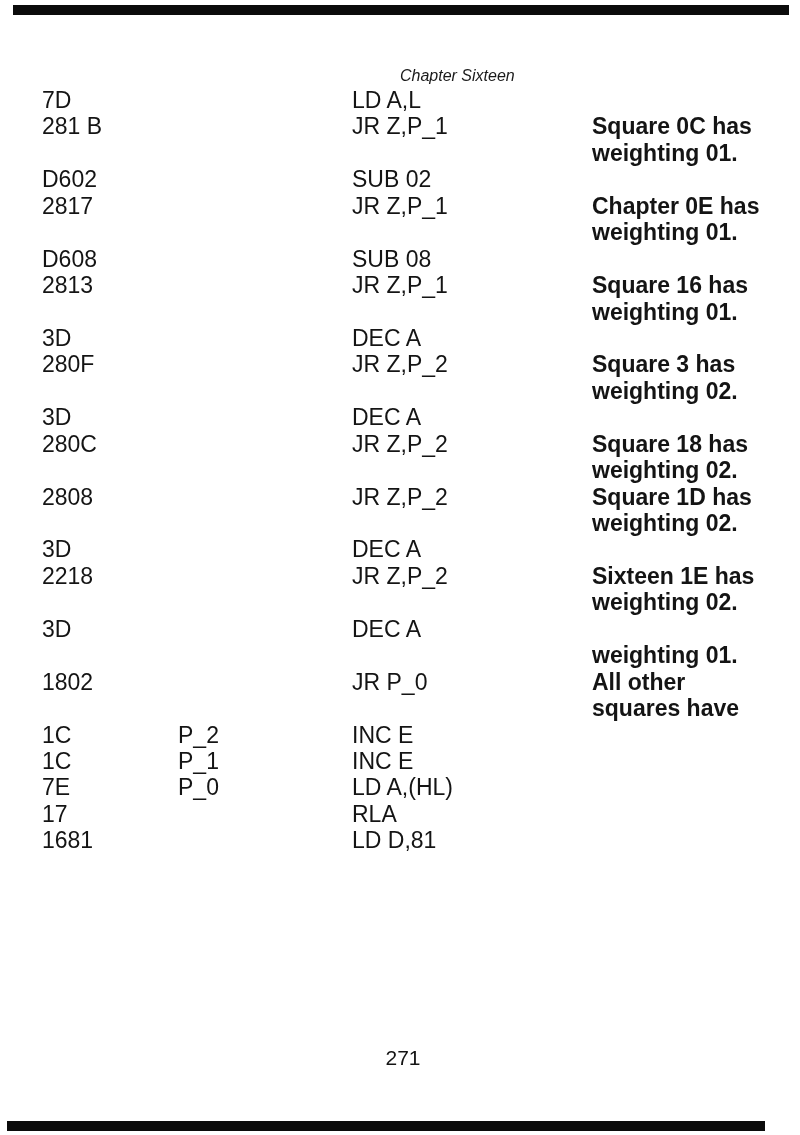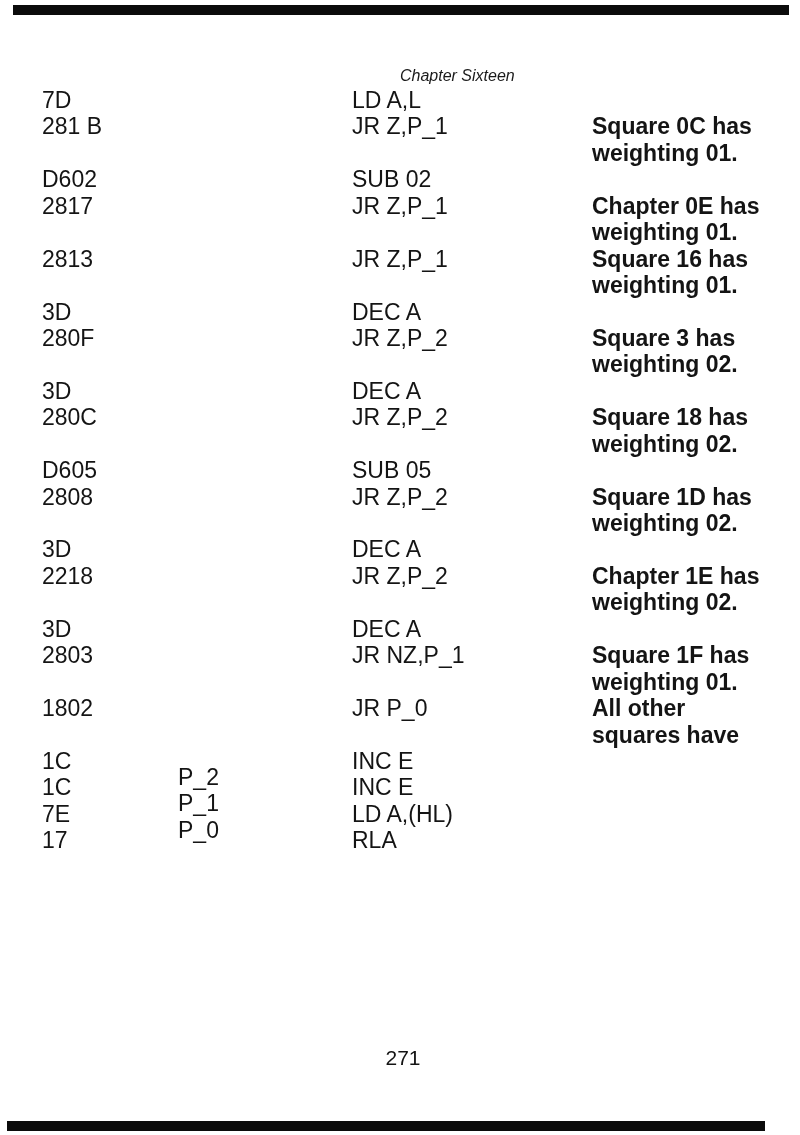--- a/index.html
+++ b/index.html
@@ -54,21 +54,21 @@
   }
   .col {
     position: absolute;
     top: 3px;
     font-size: 23px;
     line-height: 1;
     white-space: pre;
     color: #141414;
   }
   .col.opcode   { left: 42px;  }
-  .col.label    { left: 178px; margin-top: 16px; }
+  .col.label    { left: 178px; }
   .col.mnemonic { left: 320px; margin-left: 32px; }
   .col.comment  { left: 592px; font-weight: bold; }
   .page-number {
     position: absolute;
     top: 1046px;
     left: 0;
     width: 806px;
     text-align: center;
     font-size: 21px;
     color: #141414;
@@ -118,20 +118,26 @@
     <span class="col comment">Chapter 0E has</span>
   </div>
 
   <div class="line">
     <span class="col opcode"></span>
     <span class="col label"></span>
     <span class="col mnemonic"></span>
     <span class="col comment">weighting 01.</span>
   </div>
 
+  <div class="line">
+    <span class="col opcode">D608</span>
+    <span class="col label"></span>
+    <span class="col mnemonic">SUB 08</span>
+    <span class="col comment"></span>
+  </div>
 
   <div class="line">
     <span class="col opcode">2813</span>
     <span class="col label"></span>
     <span class="col mnemonic">JR Z,P_1</span>
     <span class="col comment">Square 16 has</span>
   </div>
 
   <div class="line">
     <span class="col opcode"></span>
@@ -175,26 +181,20 @@
     <span class="col comment">Square 18 has</span>
   </div>
 
   <div class="line">
     <span class="col opcode"></span>
     <span class="col label"></span>
     <span class="col mnemonic"></span>
     <span class="col comment">weighting 02.</span>
   </div>
 
-  <div class="line">
-    <span class="col opcode">D605</span>
-    <span class="col label"></span>
-    <span class="col mnemonic">SUB 05</span>
-    <span class="col comment"></span>
-  </div>
 
   <div class="line">
     <span class="col opcode">2808</span>
     <span class="col label"></span>
     <span class="col mnemonic">JR Z,P_2</span>
     <span class="col comment">Square 1D has</span>
   </div>
 
   <div class="line">
     <span class="col opcode"></span>
@@ -207,43 +207,37 @@
     <span class="col opcode">3D</span>
     <span class="col label"></span>
     <span class="col mnemonic">DEC A</span>
     <span class="col comment"></span>
   </div>
 
   <div class="line">
     <span class="col opcode">2218</span>
     <span class="col label"></span>
     <span class="col mnemonic">JR Z,P_2</span>
-    <span class="col comment">Chapter 1E has</span>
-  </div>
-
-  <div class="line">
-    <span class="col opcode"></span>
-    <span class="col label"></span>
-    <span class="col mnemonic"></span>
-    <span class="col comment">weighting 02.</span>
-  </div>
-
-  <div class="line">
-    <span class="col opcode">3D</span>
-    <span class="col label"></span>
-    <span class="col mnemonic">DEC A</span>
-    <span class="col comment"></span>
-  </div>
-
-  <div class="line">
-    <span class="col opcode">2803</span>
-    <span class="col label"></span>
-    <span class="col mnemonic">JR NZ,P_1</span>
-    <span class="col comment">Square 1F has</span>
-  </div>
+    <span class="col comment">Sixteen 1E has</span>
+  </div>
+
+  <div class="line">
+    <span class="col opcode"></span>
+    <span class="col label"></span>
+    <span class="col mnemonic"></span>
+    <span class="col comment">weighting 02.</span>
+  </div>
+
+  <div class="line">
+    <span class="col opcode">3D</span>
+    <span class="col label"></span>
+    <span class="col mnemonic">DEC A</span>
+    <span class="col comment"></span>
+  </div>
+
 
   <div class="line">
     <span class="col opcode"></span>
     <span class="col label"></span>
     <span class="col mnemonic"></span>
     <span class="col comment">weighting 01.</span>
   </div>
 
   <div class="line">
     <span class="col opcode">1802</span>
@@ -281,17 +275,23 @@
   </div>
 
 
   <div class="line">
     <span class="col opcode">17</span>
     <span class="col label"></span>
     <span class="col mnemonic">RLA</span>
     <span class="col comment"></span>
   </div>
 
+  <div class="line">
+    <span class="col opcode">1681</span>
+    <span class="col label"></span>
+    <span class="col mnemonic">LD D,81</span>
+    <span class="col comment"></span>
+  </div>
 </div>
 
 <div class="page-number">271</div>
 
 <div class="scan-bar bottom"></div>
 
 </body></html>

